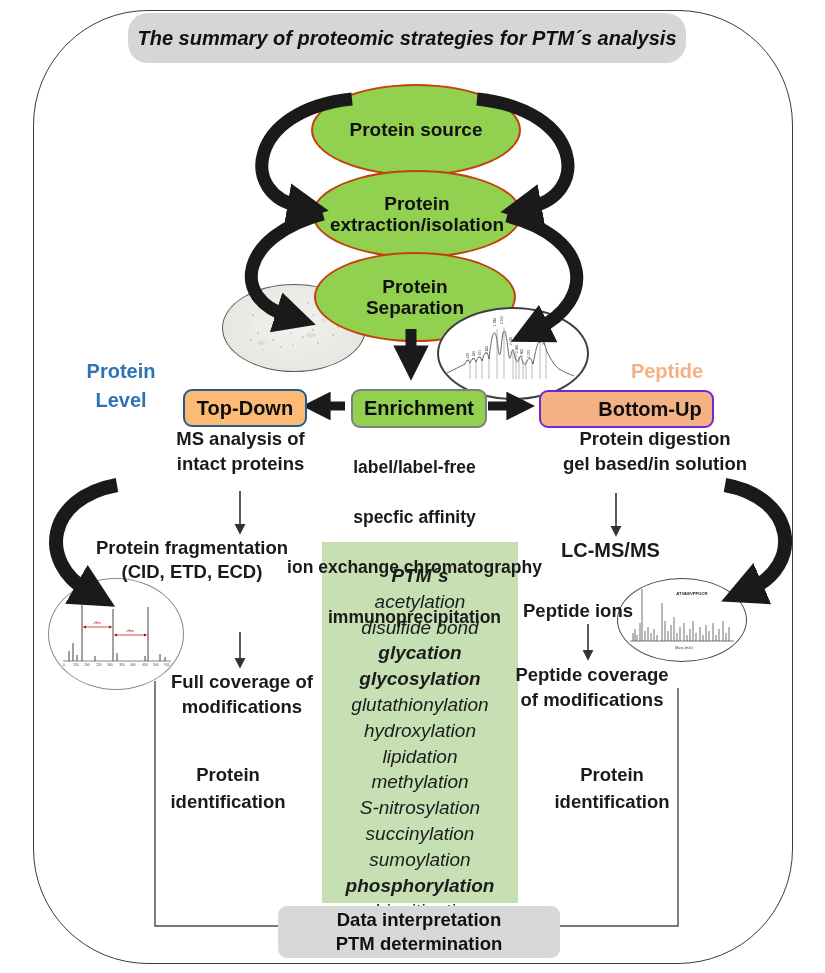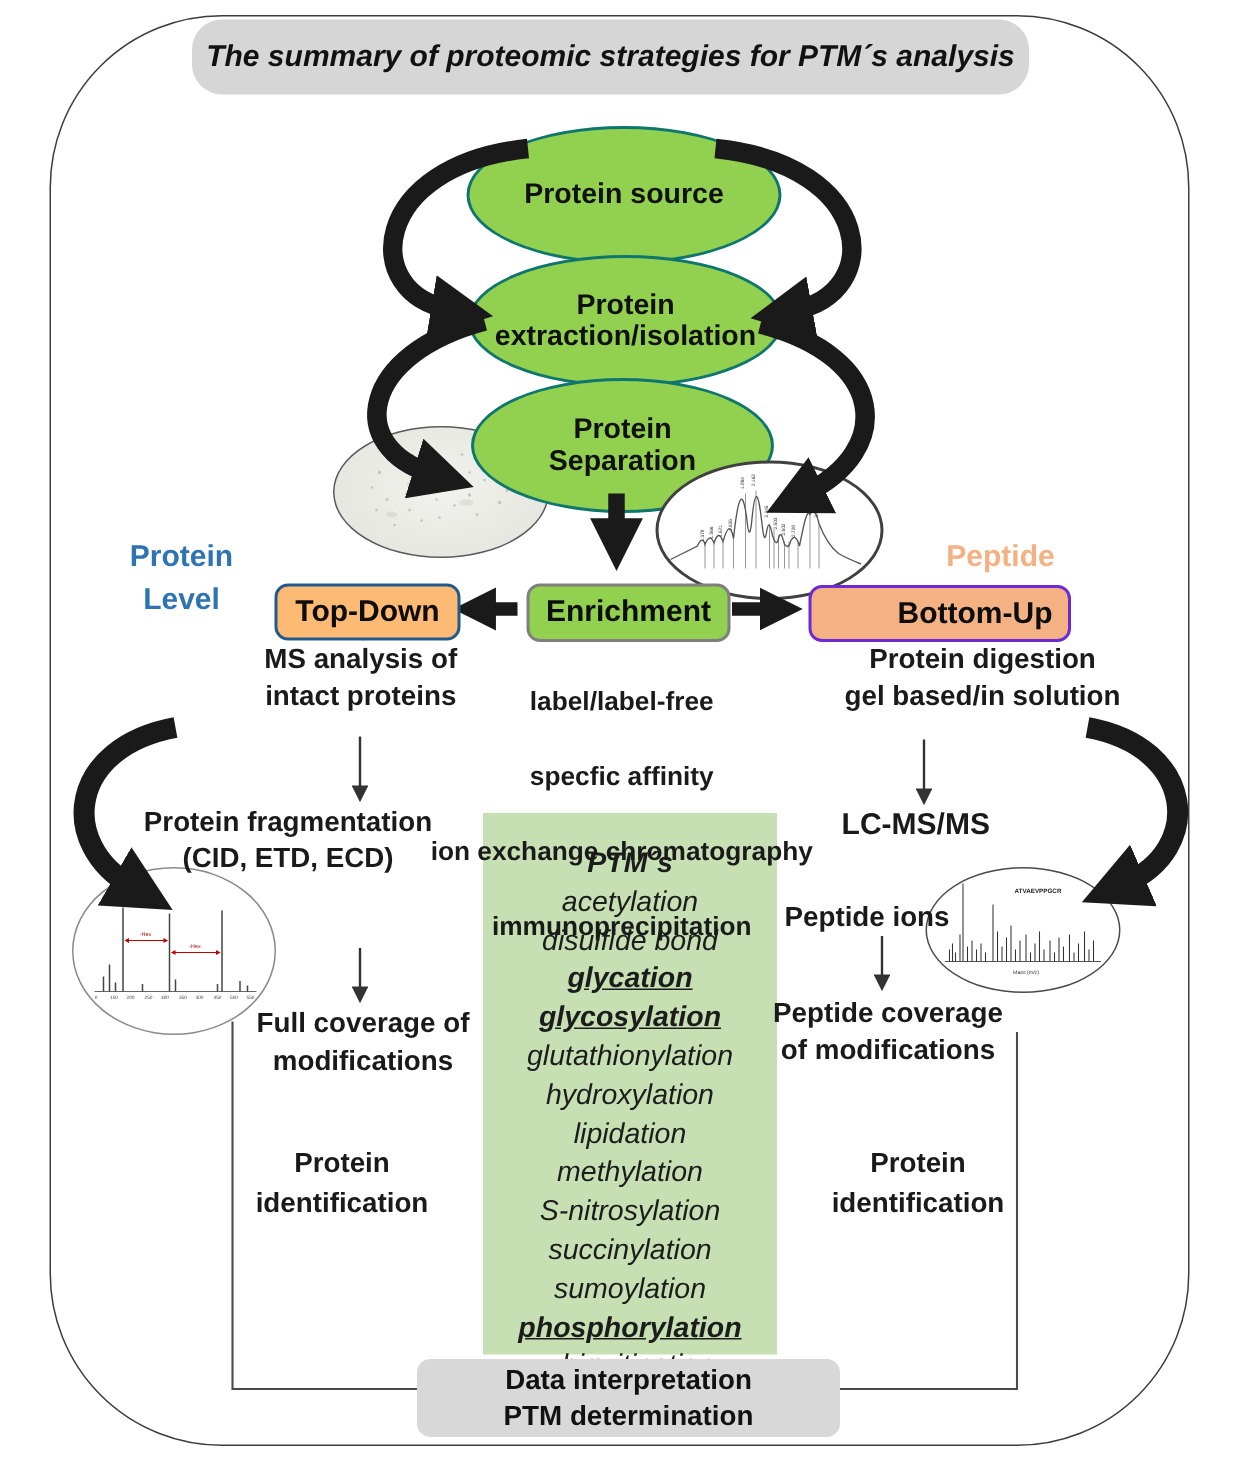--- a/index.html
+++ b/index.html
@@ -4,21 +4,21 @@
 <style>
   html,body{margin:0;padding:0;background:#fff;}
   .canvas{position:relative;width:825px;height:973px;background:#fff;
     font-family:"Liberation Sans",sans-serif;overflow:hidden;}
   .abs{position:absolute;}
   .outer-border{left:33px;top:10px;width:758px;height:952px;
     border:1.6px solid #3c3c3c;border-radius:115px;z-index:1;}
   .title-banner{left:128px;top:13px;width:558px;height:50px;background:#d6d6d6;
     border-radius:20px;display:flex;align-items:center;justify-content:center;
     font-size:20px;font-weight:bold;font-style:italic;color:#111;z-index:3;}
-  .ell{border-radius:50%;background:#92D050;border:2px solid #0f766e;
+  .ell{border-radius:50%;background:#92D050;border:2px solid #c2410c;
     display:flex;align-items:center;justify-content:center;text-align:center;
     font-weight:bold;font-size:19px;color:#111;white-space:pre-line;line-height:1.12;z-index:3;}
   #ell-source{left:311px;top:84px;width:206px;height:88px;}
   #ell-extract{left:312px;top:170px;width:206px;height:84px;}
   #ell-separation{left:314px;top:252px;width:198px;height:86px;}
   .img-ell{border-radius:50%;background:#fff;z-index:2;overflow:hidden;}
   #gel-ell{left:222px;top:284px;width:142px;height:86px;border:1.5px solid #5a5a5a;
     background:radial-gradient(ellipse at 50% 45%, #f2f2ee 0%, #e6e6e0 80%);}
   #chrom-ell{left:437px;top:307px;width:148px;height:89px;border:2px solid #404040;z-index:3;}
   #frag-ell{left:48px;top:578px;width:134px;height:110px;border:1.4px solid #8a8a8a;z-index:3;}
@@ -41,21 +41,21 @@
   #full-coverage{left:152px;top:670px;width:180px;}
   #prot-id-left{left:148px;top:762px;width:160px;line-height:1.45;}
   #lcms{left:548px;top:537px;width:125px;font-size:20px;}
   #peptide-ions{left:513px;top:599px;width:130px;}
   #partial-coverage{left:508px;top:663px;width:168px;}
   #prot-id-right{left:532px;top:762px;width:160px;line-height:1.45;}
   .ptm-box{left:322px;top:542px;width:196px;height:361px;background:#C6E0B4;
     text-align:center;font-style:italic;font-size:19px;line-height:25.8px;
     color:#1c1c1c;padding-top:21px;box-sizing:border-box;z-index:4;}
   .ptm-box .t{font-weight:bold;}
-  .ptm-box .b{font-weight:bold;text-decoration:underline;}
+  .ptm-box .b{font-weight:bold;}
   .bottom-box{left:278px;top:906px;width:282px;height:52px;background:#d8d8d8;
     border-radius:9px;display:flex;align-items:center;justify-content:center;
     font-weight:bold;font-size:18.5px;line-height:1.3;color:#111;
     text-align:center;white-space:pre-line;z-index:10;}
   #arrow-layer{left:0;top:0;width:825px;height:973px;z-index:5;pointer-events:none;}
   svg{display:block;}
 </style>
 </head>
 <body>
 

